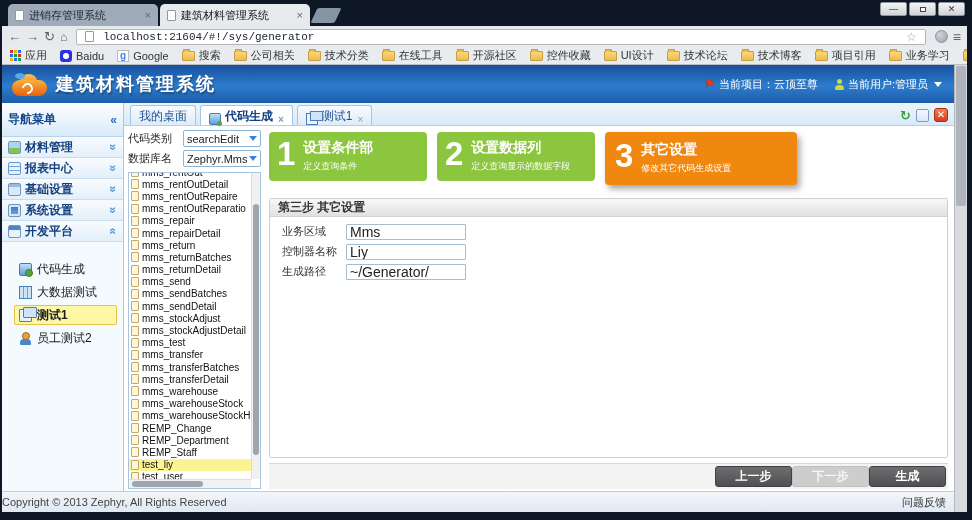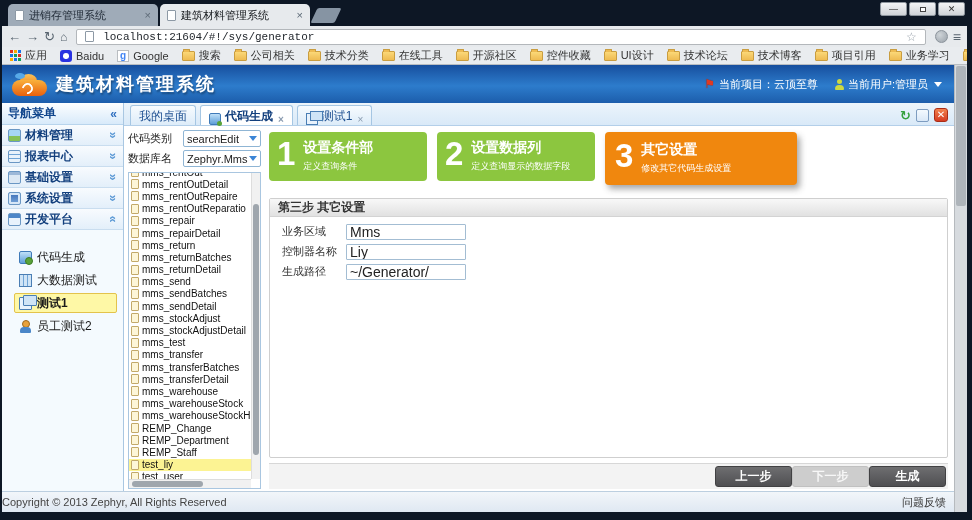--- a/index.html
+++ b/index.html
@@ -56,21 +56,21 @@
   .hinfo{display:flex;align-items:center;gap:4px}
   .flag-icon{color:#e03a22;font-size:12px;text-shadow:0 0 1px #7a1d0e}
   .person-icon{width:10px;height:11px;position:relative;display:inline-block}
   .person-icon::before{content:"";position:absolute;top:0;left:3px;width:5px;height:5px;border-radius:50%;background:#cdd941}
   .person-icon::after{content:"";position:absolute;bottom:0;left:1px;width:9px;height:5px;border-radius:4px 4px 1px 1px;background:#cdd941}
   .caret-down{display:inline-block;width:0;height:0;border-left:4px solid transparent;border-right:4px solid transparent;border-top:5px solid #fff;margin-left:2px}
 
   
   .app-main{flex:1;display:flex;min-height:0}
   .sidebar{width:122px;background:#eef6fd;border-right:1px solid #a9c7e2;display:flex;flex-direction:column;flex:none}
-  .nav-title{height:22px;background:linear-gradient(#fdfeff,#d8eafa);border-bottom:1px solid #b8d4ec;display:flex;align-items:center;padding:0 6px;font-weight:bold;color:#10458c;font-size:12px}
+  .nav-title{height:34px;background:linear-gradient(#fdfeff,#d8eafa);border-bottom:1px solid #b8d4ec;display:flex;align-items:center;padding:0 6px;font-weight:bold;color:#10458c;font-size:12px}
   .collapse-arrow{margin-left:auto;color:#2f6fc0;font-weight:bold;font-size:12px}
   .group{height:21px;display:flex;align-items:center;padding:0 6px;background:linear-gradient(#f8fbfe,#e3effa);border-bottom:1px solid #c9ddef;font-size:12px;font-weight:bold;color:#123f7d;cursor:default}
   .gicon{width:13px;height:13px;margin-right:4px;border-radius:2px;border:1px solid #6a97c4;flex:none}
   .t-materials .gicon{background:linear-gradient(180deg,#a6d6f2 55%,#86c155 55%)}
   .t-report .gicon{background:repeating-linear-gradient(#e8f2fb 0 3px,#6fa4d6 3px 4px)}
   .t-base .gicon{background:linear-gradient(#9db8d8 30%,#dce8f4 30%)}
   .t-system .gicon{background:linear-gradient(#3b6db5,#7aa8dc);box-shadow:inset 0 0 0 2px #d7e7f7}
   .t-dev .gicon{background:linear-gradient(#4c86c8 32%,#e8f2fc 32%)}
   .chev{margin-left:auto;display:inline-block;transform:rotate(90deg);color:#5f9bd6;font-size:12px;font-weight:bold}
   .chev::before{content:"»"}

